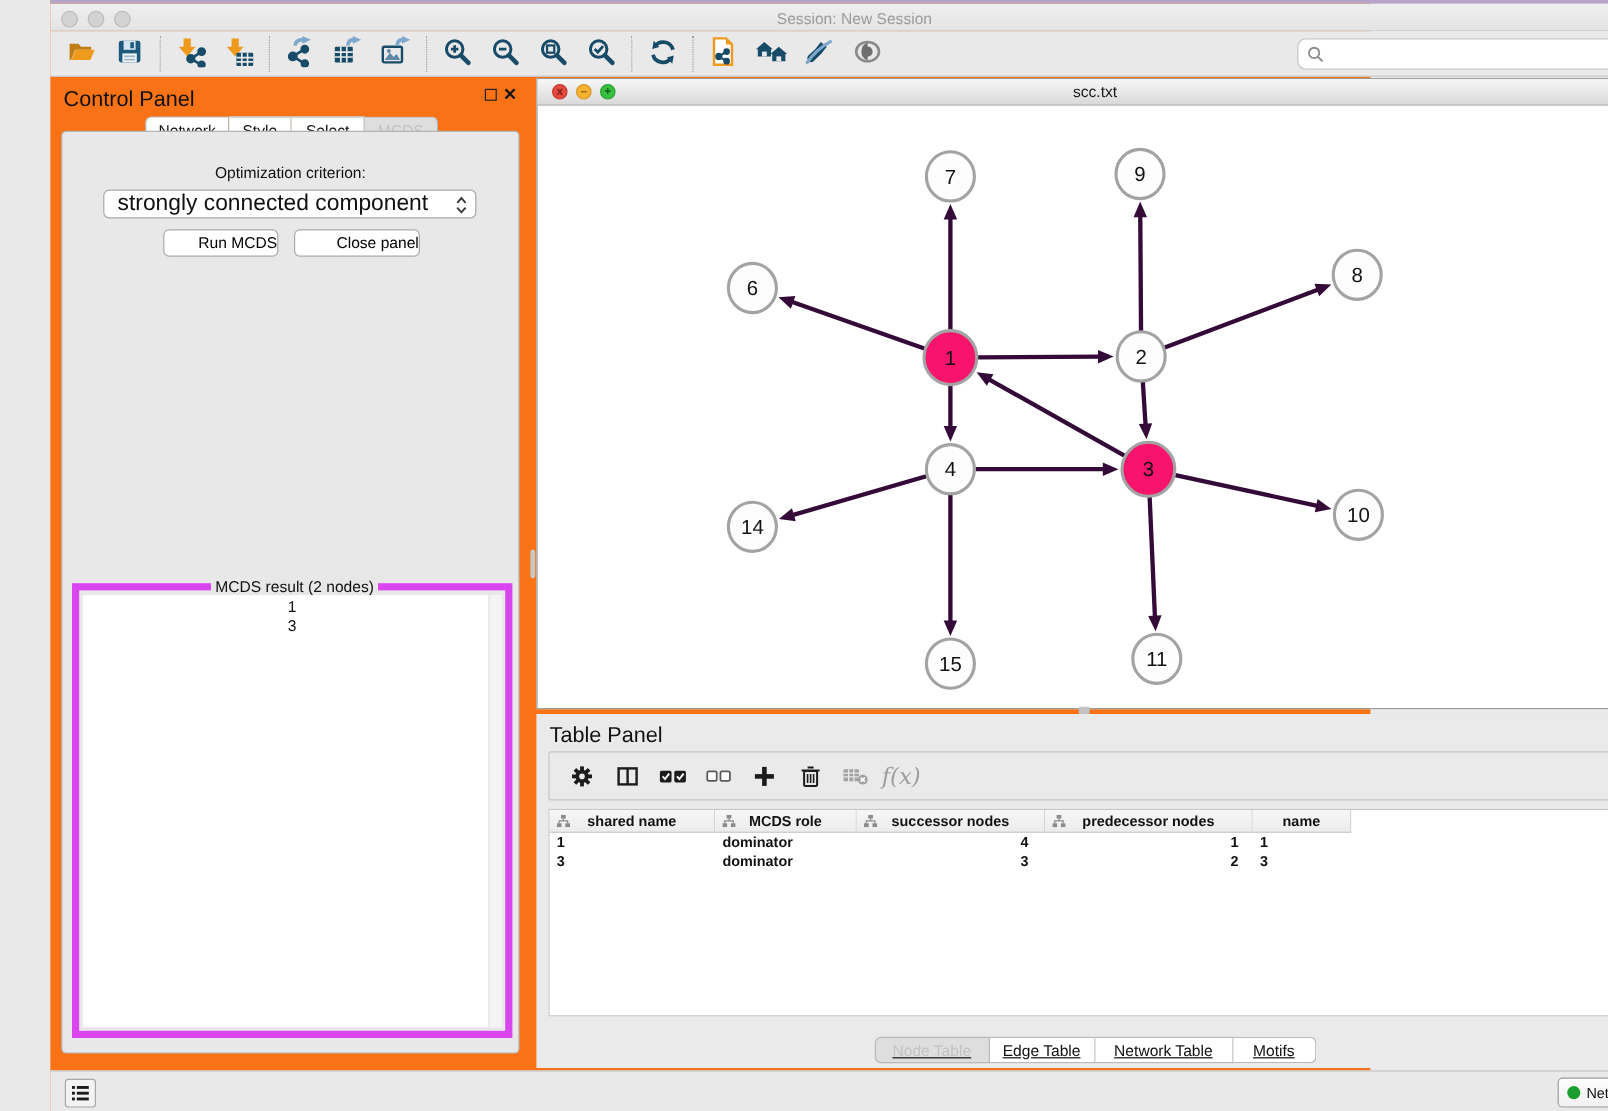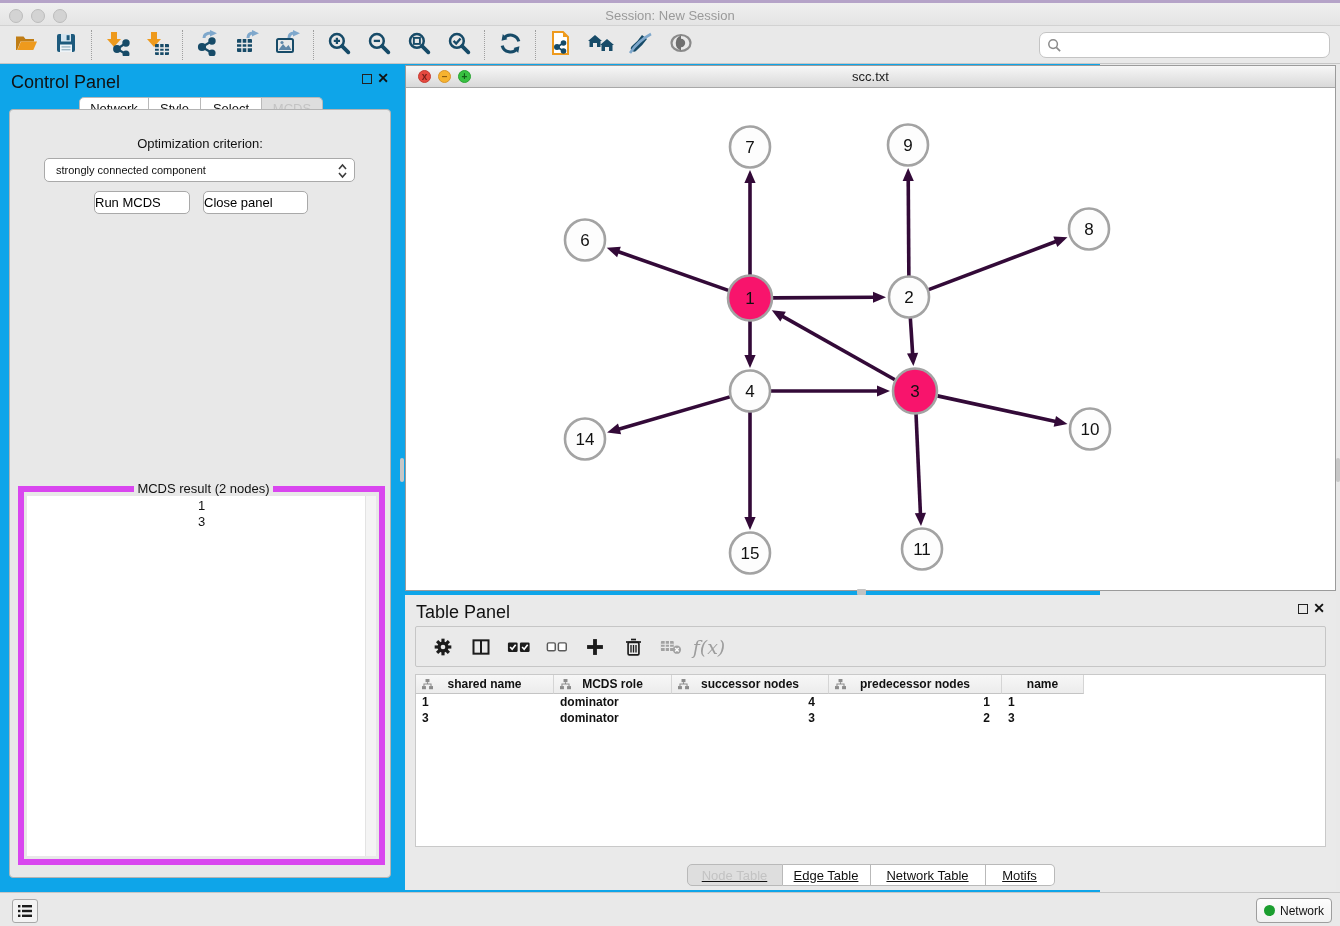--- a/index.html
+++ b/index.html
@@ -1,18 +1,18 @@
 <!DOCTYPE html>
 <html><head>
 <meta charset="utf-8">
 <style>
   * { margin:0; padding:0; box-sizing:border-box; }
   html,body { width:1340px; height:926px; }
   body { font-family:"Liberation Sans", sans-serif; background:#e9e9e9; color:#111; overflow:hidden; }
-  #app { position:relative; width:1100px; height:926px; background:#0ea5e9; }
+  #app { position:relative; width:1100px; height:926px; background:#f97316;margin-left:42px; }
 
   
   .titlebar { position:absolute; left:0; top:0; width:1340px; height:26px;
               background:linear-gradient(#efefef,#e4e4e4); border-top:3px solid #b5a3c8;
               border-bottom:1px solid #d2d2d2; }
   .traffic { position:absolute; top:6px; width:14px; height:14px; border-radius:50%;
              background:#d3d3d3; border:1px solid #bcbcbc; }
   .titlebar .t1{left:9px;} .titlebar .t2{left:31px;} .titlebar .t3{left:53px;}
   .app-title { position:absolute; left:0; right:0; top:5px; text-align:center;
                font-size:13px; color:#9a9a9a; }
@@ -41,25 +41,25 @@
   .seg { height:22px; line-height:22px; text-align:center; font-size:13px;
          background:#fff; border:1px solid #b9b9b9; border-left:none; color:#111; }
   .seg:first-child { border-left:1px solid #b9b9b9; border-radius:5px 0 0 5px; }
   .seg:last-child { border-radius:0 5px 5px 0; }
   .seg.selected { background:#dedede; color:#c3c3c3; }
   .cp-tabs { position:absolute; left:79px; top:32px; }
   .cp-box { position:absolute; left:9px; top:44px; width:382px; height:769px;
             border:1px solid #b3b3b3; border-radius:4px; background:#e8e8e8; }
   .opt-label { position:absolute; left:0; width:100%; top:26px; text-align:center; font-size:13px; }
   .cp-select { position:absolute; left:34px; top:48px; width:311px; height:24px; background:#fff;
-               border:1px solid #a9a9a9; border-radius:5px; font-size:11px; line-height:22px;
+               border:1px solid #a9a9a9; border-radius:5px; font-size:19px; line-height:22px;
                padding-left:11px; }
   .cp-select .chev { position:absolute; right:7px; top:4px; }
   .cp-btn { position:absolute; top:81px; height:23px; background:#fff; border:1px solid #a9a9a9;
-            border-radius:5px; font-size:13px; text-align:left; line-height:21px; }
+            border-radius:5px; font-size:13px; text-align:right; line-height:21px; }
   .mcds-result { position:absolute; left:8px; top:371px; width:367px; height:384px;
                  border:6px solid #d946ef; background:#e8e8e8;text-align:center; }
   .mcds-result legend { font-size:13px; padding:0 3px; margin-left:2px; color:#111; }
   .mcds-list { position:absolute; left:3px; right:3px; top:0px; bottom:3px; background:#fff;
                font-size:13px; line-height:16px; padding:2px 5px; white-space:pre; }
   .mcds-scroll { position:absolute; right:0; top:0; bottom:0; width:11px; background:#f4f4f4;
                  border-left:1px solid #e3e3e3; }
 
   
   .net-window { position:absolute; left:405px; top:65px; width:931px; height:526px;

